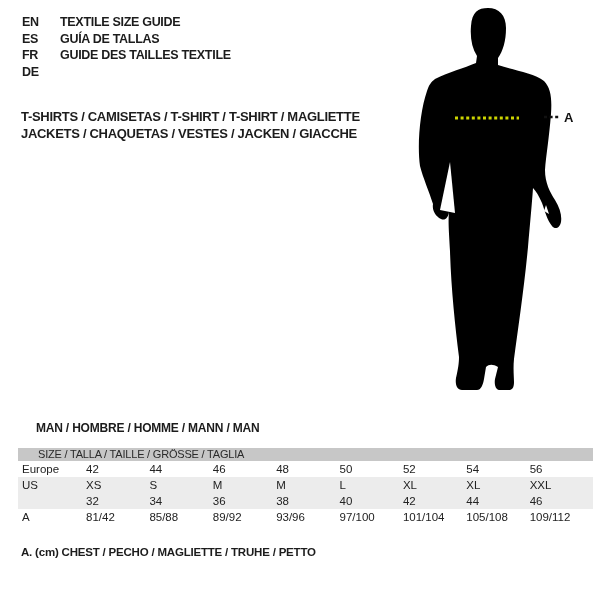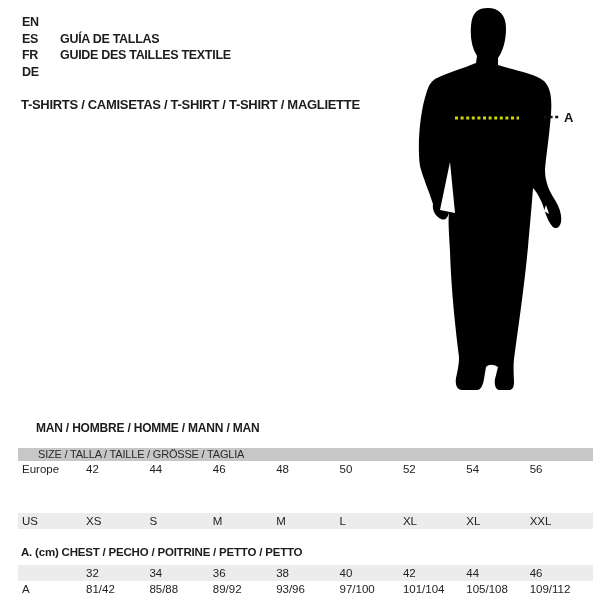--- a/index.html
+++ b/index.html
@@ -36,21 +36,21 @@
   .lang-label {
     font-weight: 700;
     font-size: 12.5px;
     letter-spacing: -0.3px;
     white-space: nowrap;
   }
 
   
   .category-block {
     position: absolute;
-    top: 96px;
+    top: 108px;
     left: 21px;
     font-weight: 700;
     font-size: 13px;
     line-height: 17.4px;
     letter-spacing: -0.3px;
     white-space: nowrap;
   }
 
   
   .figure-svg {
@@ -95,21 +95,20 @@
   }
   .t-row {
     display: grid;
     grid-template-columns: 68px repeat(8, 1fr);
     height: 16px;
     line-height: 16.5px;
     color: #222222;
   }
   .t-row.stripe {
     background: #ececec;
-    margin-top: 36px;
   }
   .t-label {
     padding-left: 4px;
     text-align: left;
   }
   .t-cell {
     text-align: left;
   }
 
   
@@ -122,36 +121,38 @@
     letter-spacing: -0.2px;
     white-space: nowrap;
   }
 </style>
 </head>
 <body>
 
 <div class="lang-block">
   <div class="lang-row">
     <span class="lang-code">EN</span>
+    <span class="lang-label">TEXTILE SIZE GUIDE</span>
   </div>
   <div class="lang-row">
     <span class="lang-code">ES</span>
     <span class="lang-label">GUÍA DE TALLAS</span>
   </div>
   <div class="lang-row">
     <span class="lang-code">FR</span>
     <span class="lang-label">GUIDE DES TAILLES TEXTILE</span>
   </div>
   <div class="lang-row">
     <span class="lang-code">DE</span>
   </div>
 </div>
 
 <div class="category-block">
   <div>T-SHIRTS / CAMISETAS / T-SHIRT / T-SHIRT / MAGLIETTE</div>
+  <div>JACKETS / CHAQUETAS / VESTES / JACKEN / GIACCHE</div>
 </div>
 
 <svg class="figure-svg" width="205" height="400" viewBox="395 0 205 400" aria-hidden="true">
   <path fill="#000000" d="
     M 488 8
     C 499 8 506 15 506 28
     C 506 41 503 51 498 58
     L 498 65
     C 513 70 534 73 544 81
     C 551 88 552 99 551 114
@@ -240,13 +241,13 @@
     <div class="t-cell">85/88</div>
     <div class="t-cell">89/92</div>
     <div class="t-cell">93/96</div>
     <div class="t-cell">97/100</div>
     <div class="t-cell">101/104</div>
     <div class="t-cell">105/108</div>
     <div class="t-cell">109/112</div>
   </div>
 </div>
 
-<div class="footnote">A. (cm) CHEST / PECHO / POITRINE / PETTO / PETTO</div>
+<div class="footnote">A. (cm) CHEST / PECHO / MAGLIETTE / TRUHE / PETTO</div>
 
 </body></html>

